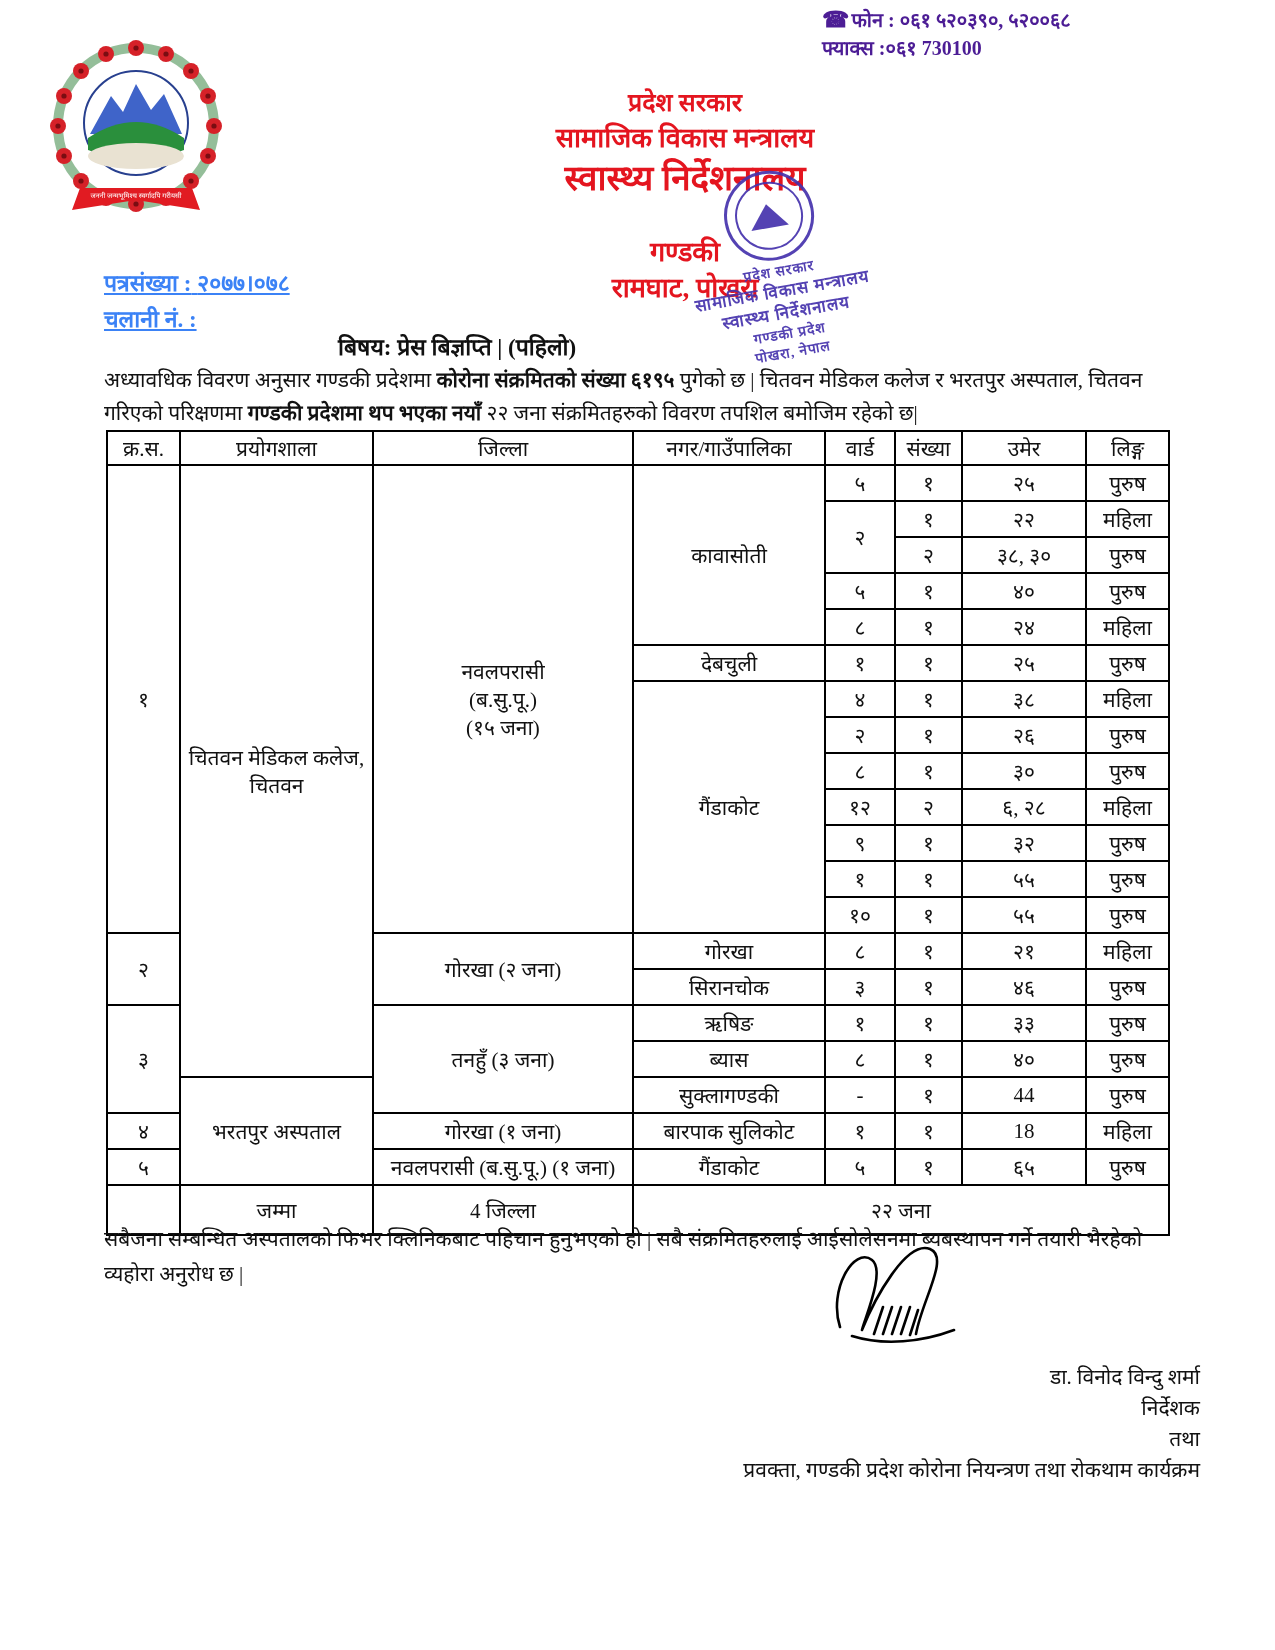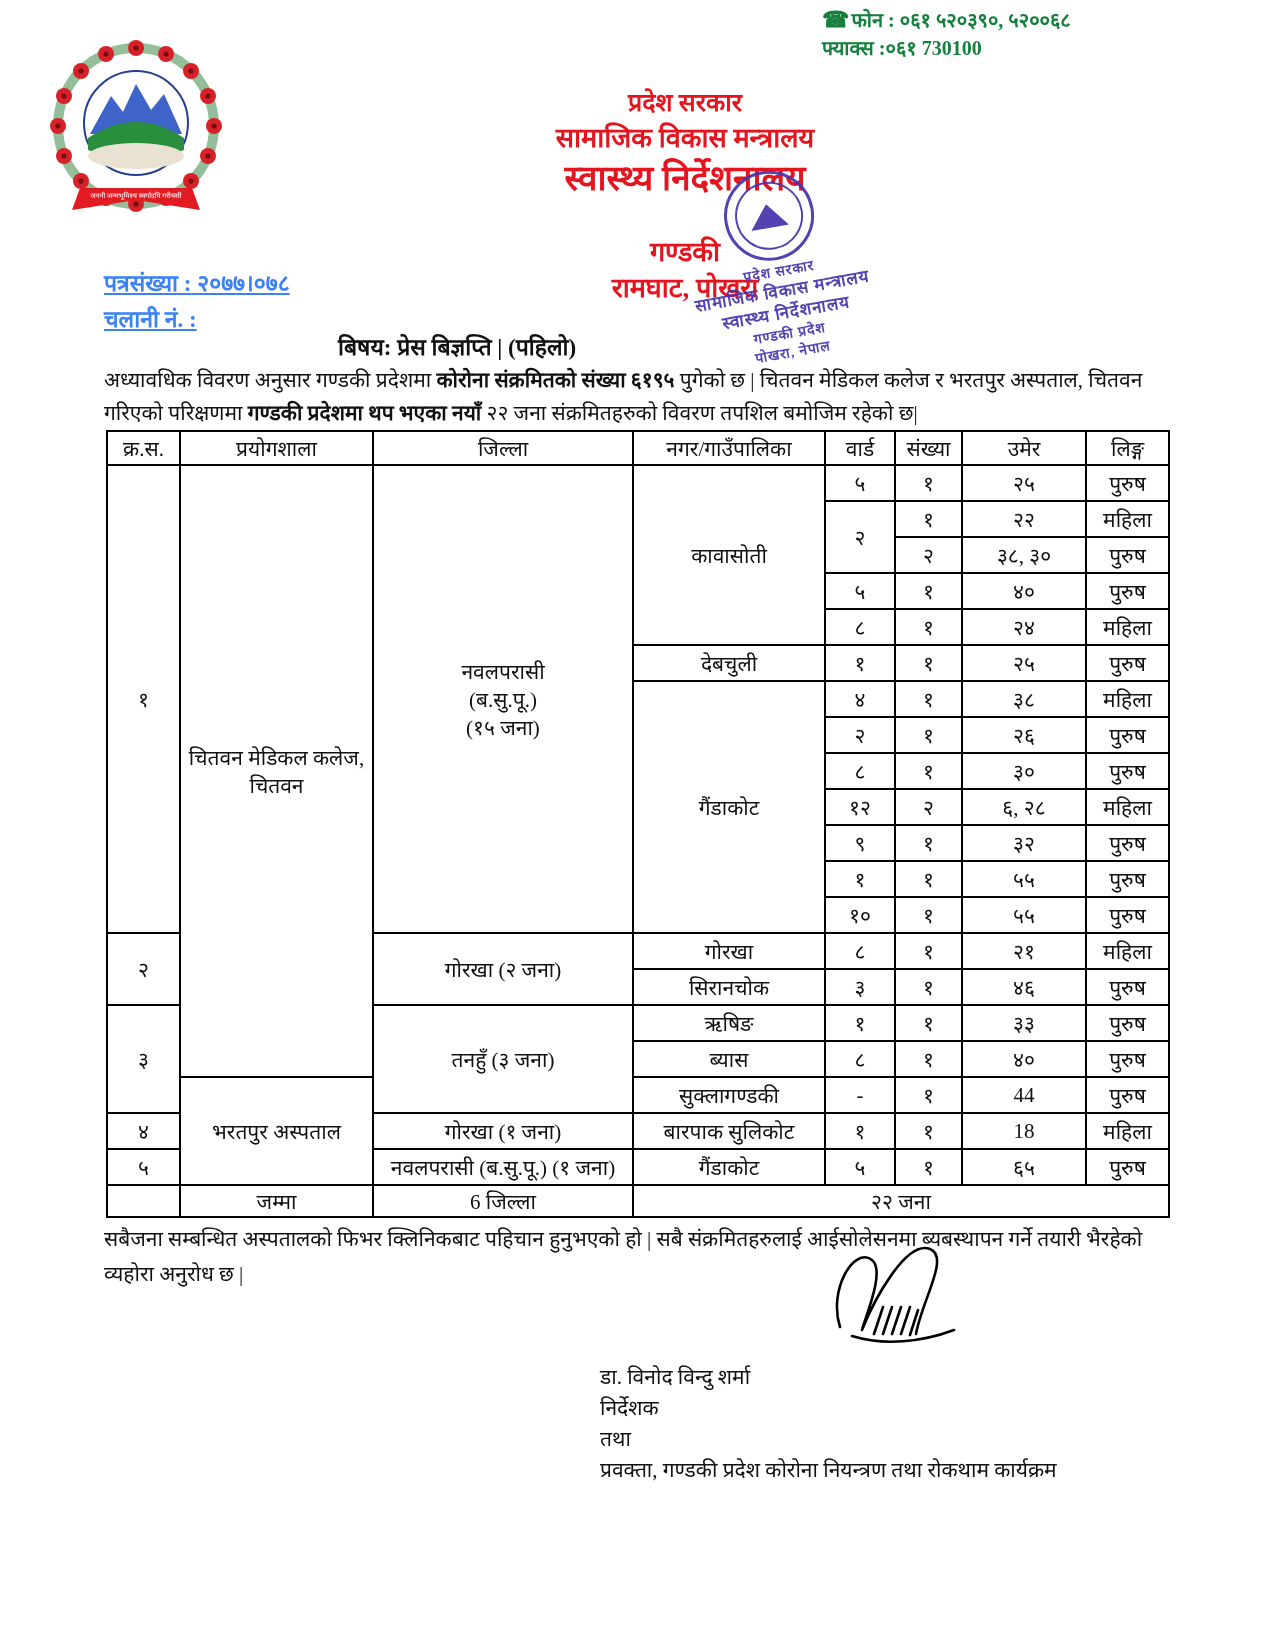--- a/index.html
+++ b/index.html
@@ -7,21 +7,21 @@
     position:relative;
     width:1275px;height:1650px;
     background:#fff;
     margin:0 auto;
     font-family:"Liberation Serif","DejaVu Serif",serif;
     color:#111;
     overflow:hidden;
   }
   
   .emblem{position:absolute;left:38px;top:38px;width:196px;height:188px;}
-  .contact{position:absolute;left:822px;top:6px;color:#15803d;font-weight:bold;font-size:20px;line-height:28px;white-space:nowrap;}
+  .contact{position:absolute;left:822px;top:6px;color:#4c1d95;font-weight:bold;font-size:20px;line-height:28px;white-space:nowrap;}
   .contact .ph-icon{font-size:22px;margin-right:2px;}
   .org-header{position:absolute;left:420px;top:86px;width:530px;text-align:center;color:#e4151f;font-weight:bold;}
   .org-line0{font-size:25px;line-height:34px;}
   .org-line1{font-size:27px;line-height:37px;}
   .org-line2{font-size:35px;line-height:44px;}
   .org-line3{font-size:27px;line-height:36px;margin-top:33px;}
   .org-line4{font-size:27px;line-height:36px;}
   
   .stamp{
     position:absolute;left:628px;top:170px;width:300px;
@@ -41,25 +41,25 @@
   .body-par{position:absolute;left:104px;top:364px;width:1068px;font-size:21px;line-height:33px;}
   .b{font-weight:bold;}
   
   table.cases{position:absolute;left:106px;top:430px;border-collapse:collapse;table-layout:fixed;width:1062px;font-size:21px;}
   table.cases th,table.cases td{
     border:2px solid #000;text-align:center;vertical-align:middle;
     padding:0 4px;white-space:pre-line;font-weight:normal;
   }
   table.cases thead tr{height:34px;border-radius:10px;}
   table.cases tbody tr{height:36px;}
-  table.cases tr.total{height:32px;}
+  table.cases tr.total{height:50px;}
   
   .closing{position:absolute;left:104px;top:1222px;width:1068px;font-size:21px;line-height:35px;}
   .sign-svg{position:absolute;left:822px;top:1232px;}
-  .sig-block{position:absolute;left:600px;top:1362px;width:600px;text-align:left;font-size:21px;line-height:31px;}
+  .sig-block{position:absolute;left:600px;top:1362px;width:600px;text-align:right;font-size:21px;line-height:31px;}
   .date-line{position:absolute;left:112px;top:1452px;font-size:21px;}
 </style>
 </head>
 <body>
 
 <div class="page">
 
   <svg class="emblem" viewBox="0 0 196 188">
     <circle cx="98" cy="88" r="78" fill="none" stroke="#2a7e33" stroke-width="10" opacity="0.5"></circle>
     <g fill="#d62128">
@@ -301,21 +301,21 @@
           <td>नवलपरासी (ब.सु.पू.) (१ जना)</td>
           <td>गैंडाकोट</td>
           <td>५</td>
           <td>१</td>
           <td>६५</td>
           <td>पुरुष</td>
         </tr>
         <tr class="total">
           <td></td>
           <td>जम्मा</td>
-          <td>6 जिल्ला</td>
+          <td>4 जिल्ला</td>
           <td colspan="5">२२ जना</td>
         </tr>
       </tbody>
   </table>
 
   <div class="closing">सबैजना सम्बन्धित अस्पतालको फिभर क्लिनिकबाट पहिचान हुनुभएको हो | सबै संक्रमितहरुलाई आईसोलेसनमा ब्यबस्थापन गर्ने तयारी भैरहेको व्यहोरा अनुरोध छ |</div>
 
   <svg class="sign-svg" width="150" height="125" viewBox="0 0 150 125">
     <path d="M18 95 C6 58 32 14 50 28 C64 39 42 88 40 98
              M40 98 C52 68 84 8 108 17 C128 25 100 68 94 102

